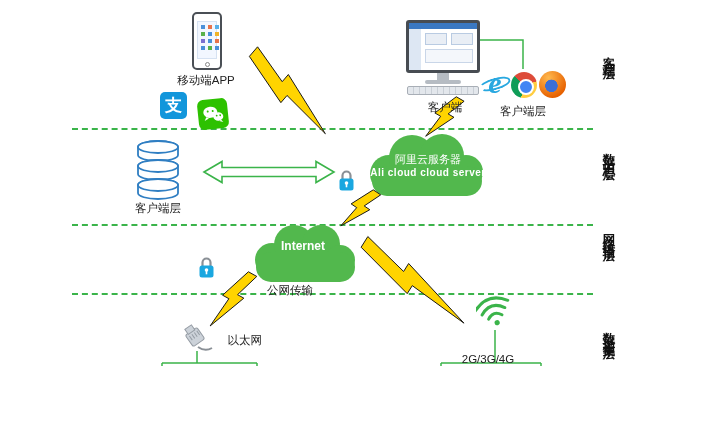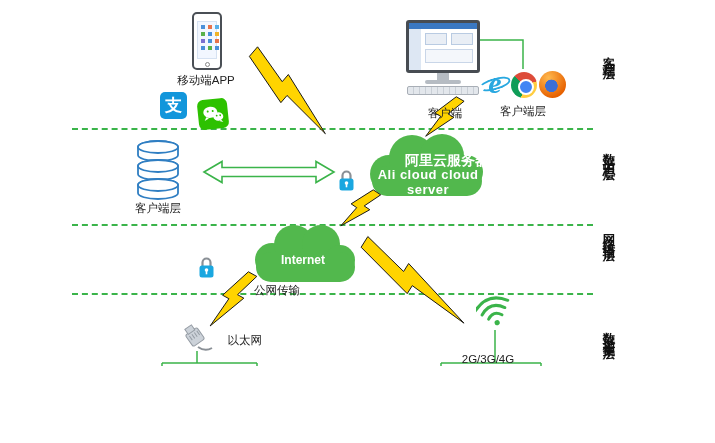--- a/index.html
+++ b/index.html
@@ -54,23 +54,23 @@
       font-size:30px;text-align:center;line-height:24px}
   .ie-ring{position:absolute;left:-3px;top:7px;width:32px;height:12px;border:2px solid var(--ie-blue);
            border-left-color:transparent;border-radius:50%;transform:rotate(-16deg)}
   .chrome{left:511px;top:72px;background:conic-gradient(from -45deg,#dd4b39 0 33%,#ffcd40 0 66%,#0f9d58 0 100%)}
   .chrome::after{content:"";position:absolute;left:7px;top:7px;width:12px;height:12px;border-radius:50%;background:#4285f4;border:2px solid #fff}
   .firefox{left:539px;top:71px;width:27px;height:27px;
            background:radial-gradient(circle at 46% 55%,#3a6fd8 0 6px,rgba(0,0,0,0) 6.5px),
                       radial-gradient(circle at 35% 25%,#ffb84d,#e66000 75%)}
 
   
-  .ali-cn{position:absolute;left:367px;top:152px;width:122px;font-size:14px;font-weight:bold;color:#fff;text-align:right;z-index:4}
-  .ali-en{position:absolute;left:367px;top:167px;width:122px;font-size:13px;font-weight:bold;color:#fff;text-align:center;z-index:4;letter-spacing:.5px}
-  .inet{position:absolute;left:263px;top:253px;width:80px;font-size:12px;font-weight:bold;color:#fff;text-align:center;z-index:4}
+  .ali-cn{position:absolute;left:367px;top:152px;width:122px;font-size:11px;font-weight:normal;color:#fff;text-align:center;z-index:4}
+  .ali-en{position:absolute;left:367px;top:167px;width:122px;font-size:10px;font-weight:bold;color:#fff;text-align:center;z-index:4;letter-spacing:.5px}
+  .inet{position:absolute;left:263px;top:239px;width:80px;font-size:12px;font-weight:bold;color:#fff;text-align:center;z-index:4}
 
   
   .icon-abs{position:absolute;z-index:3}
 
   
   .device{position:absolute;width:27px;height:42px;background:#1b1c1f;border:1px solid #000;border-radius:3px;z-index:3}
   .device::before{content:"";position:absolute;left:4px;top:13px;width:9px;height:14px;background:#e8b020;border-radius:1px}
   .device::after{content:"";position:absolute;left:3px;right:3px;bottom:3px;height:5px;background:#3f7d3a}
   .dev1{left:149px;top:386px}.dev2{left:244px;top:386px}.dev3{left:428px;top:386px}.dev4{left:528px;top:386px}
 </style>
@@ -142,21 +142,21 @@
   <div class="monitor">
     <div class="scr-top"></div>
     <div class="scr-side"></div>
     <div class="scr-b1"></div>
     <div class="scr-b2"></div>
     <div class="scr-b3"></div>
   </div>
   <div class="stand"></div>
   <div class="base"></div>
   <div class="keyboard"></div>
-  <div class="lbl" style="left:412px;top:106px;width:66px">客户端</div>
+  <div class="lbl" style="left:412px;top:100px;width:66px">客户端</div>
 
   <div class="brw ie">
     <span>e</span>
     <div class="ie-ring"></div>
   </div>
   <div class="brw chrome"></div>
   <div class="brw firefox"></div>
   <div class="lbl" style="left:482px;top:104px;width:82px">客户端层</div>
 
   <svg class="icon-abs" style="left:136px;top:138px" width="44" height="62" viewBox="0 0 44 62">
@@ -181,21 +181,21 @@
       <rect x="7.7" y="14.5" width="1.6" height="3.8" fill="#fff"></rect>
   </svg>
   <svg class="icon-abs" style="left:198px;top:256px" width="17" height="23" viewBox="0 0 17 23">
     <path d="M4.5,10 V6.5 a4,4 0 0 1 8,0 V10" fill="none" stroke="#8a9096" stroke-width="2.2"></path>
     <rect x="1.5" y="9.5" width="14" height="12" rx="2.5" fill="var(--lock-blue)"></rect>
     <circle cx="8.5" cy="14" r="1.8" fill="#fff"></circle>
       <rect x="7.7" y="14.5" width="1.6" height="3.8" fill="#fff"></rect>
   </svg>
 
   <div class="inet">Internet</div>
-  <div class="lbl" style="left:237px;top:283px;width:80px">公网传输</div>
+  <div class="lbl" style="left:250px;top:283px;width:80px">公网传输</div>
 
   <svg class="icon-abs" style="left:178px;top:322px" width="36" height="31" viewBox="0 0 36 31">
     <g transform="rotate(-35 17 15)">
       <rect x="10" y="8" width="14" height="14" rx="2" fill="#ccd2d9" stroke="#959ca4"></rect>
       <rect x="13" y="3" width="8" height="6" fill="#ccd2d9" stroke="#959ca4"></rect>
       <path d="M13,11 v5 M16,11 v5 M19,11 v5 M22,11 v5" stroke="#959ca4" stroke-width="1"></path>
     </g>
     <path d="M20,25 q7,5 14,1" stroke="#8a9096" stroke-width="2" fill="none"></path>
   </svg>
   <div class="lbl" style="left:212px;top:333px;width:50px;text-align:right">以太网</div>

